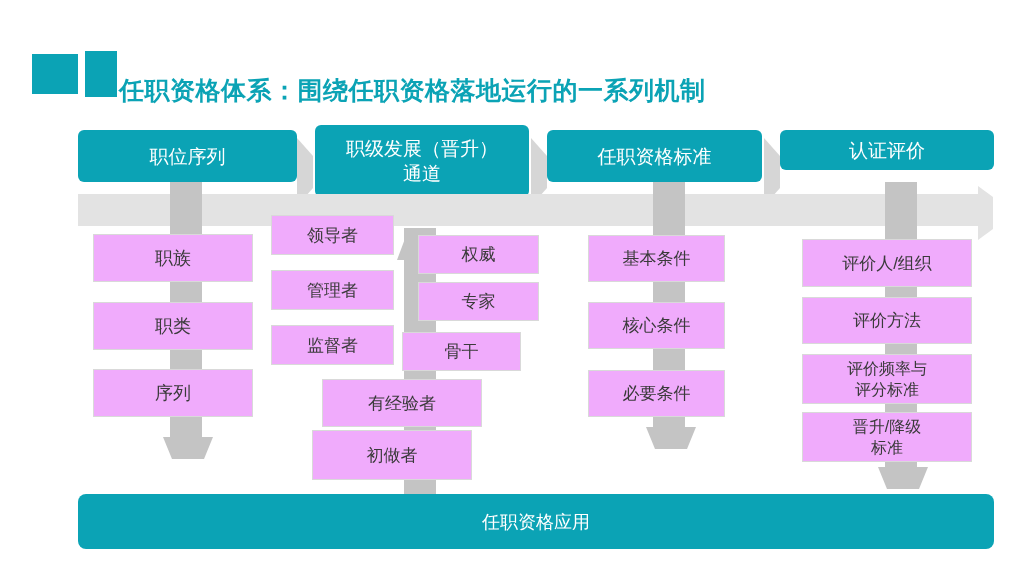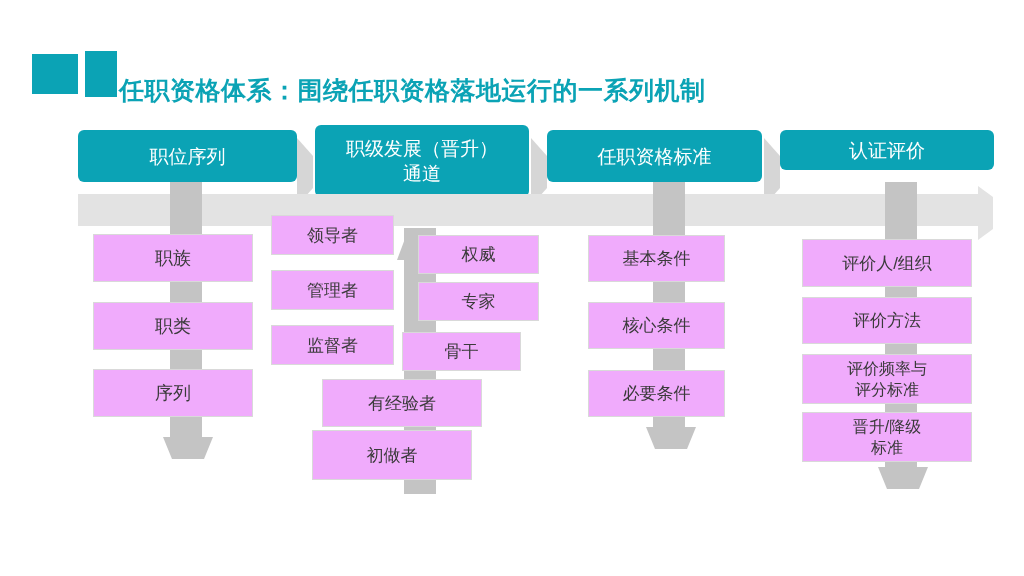--- a/index.html
+++ b/index.html
@@ -109,14 +109,15 @@
   <div class="nbox mid" style="left:556px;top:270px;width:137px;height:47px">核心条件</div>
   <div class="nbox mid" style="left:556px;top:338px;width:137px;height:47px">必要条件</div>
 
   <div class="nbox mid" style="left:770px;top:207px;width:170px;height:48px">评价人/组织</div>
   <div class="nbox mid" style="left:770px;top:265px;width:170px;height:47px">评价方法</div>
   <div class="nbox two-line" style="left:770px;top:322px;width:170px;height:50px">评价频率与
 评分标准</div>
   <div class="nbox two-line" style="left:770px;top:380px;width:170px;height:50px">晋升/降级
 标准</div>
 
+  <div class="bottom-bar">任职资格应用</div>
 
 </div>
 
 </body></html>

